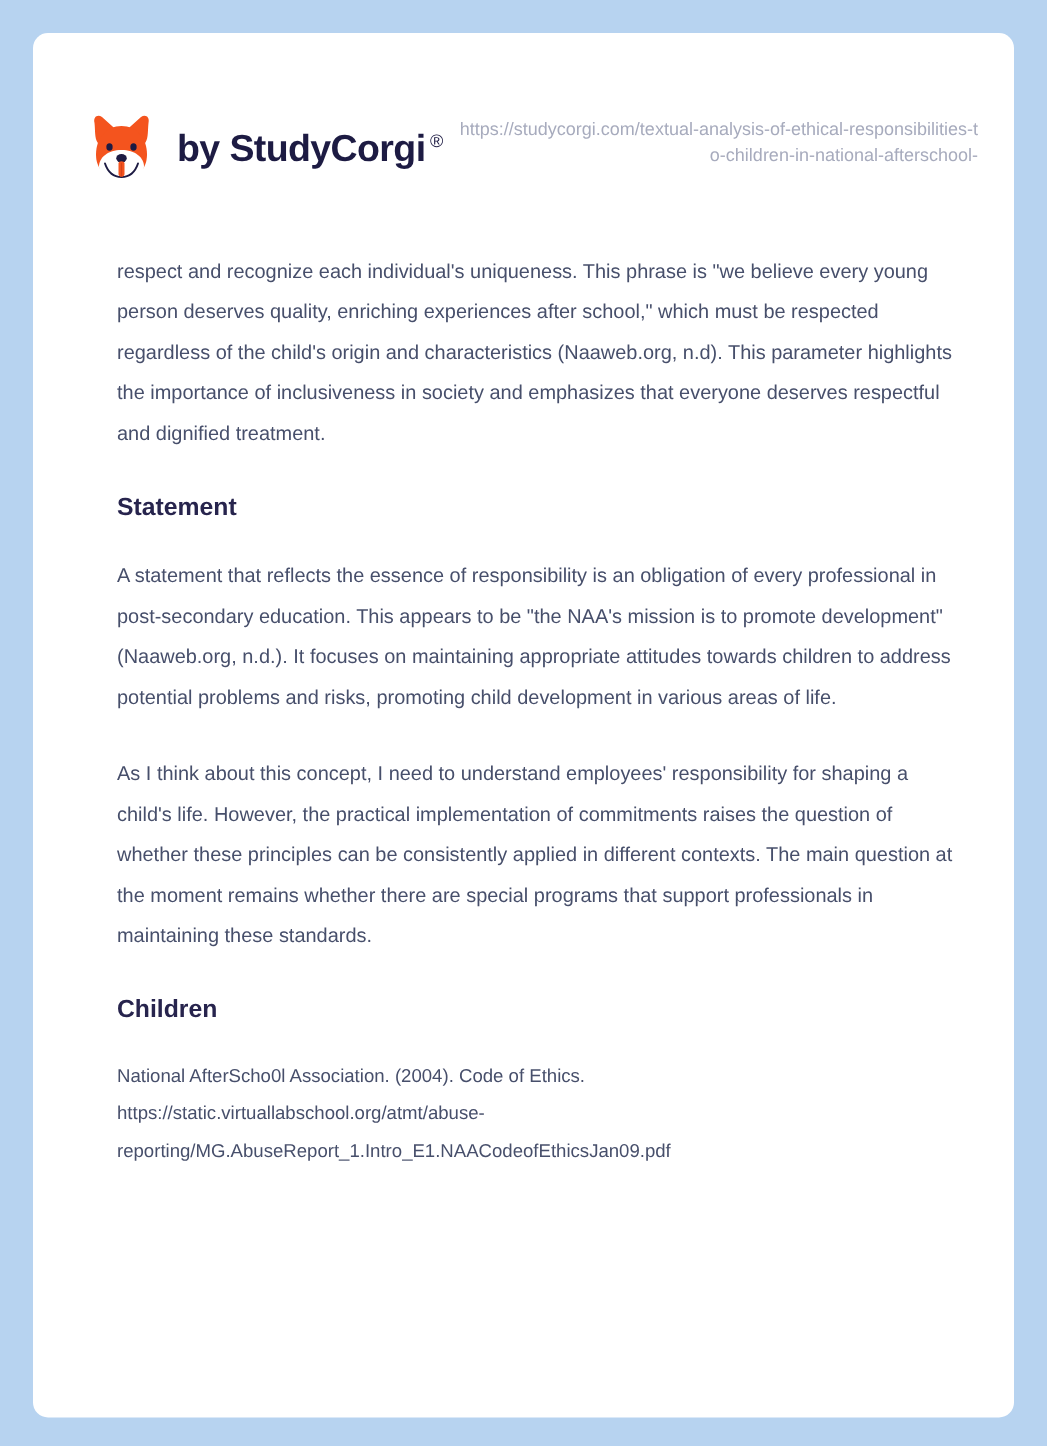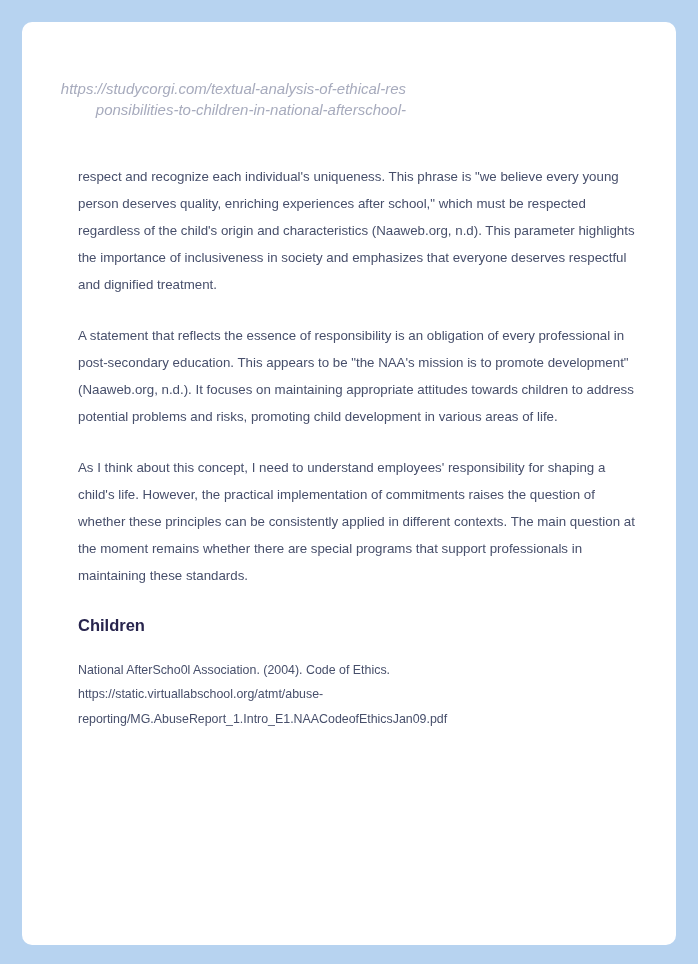--- a/index.html
+++ b/index.html
@@ -66,25 +66,24 @@
   }
   .header-title {
     color: #8e93a8;
     font-size: 11.2px;
     font-weight: bold;
     line-height: 1.35;
     margin: 0;
   }
   .header-url {
     color: #a7abbd;
-    font-size: 15px;
+    font-size: 12px;
     line-height: 1.4;
     margin: 6px 0 0 0;
     word-break: break-all;
-    font-style: italic;
   }
   .doc-body {
     padding: 0 38px 0 56px;
     margin-top: 44px;
   }
   .para {
     color: #474f6b;
     font-size: 13.3px;
     line-height: 2.03;
     margin: 0 0 24px 0;
@@ -107,31 +106,50 @@
   .ref-italic {
   }
 </style>
 </head>
 <body>
 
 <div class="page-card">
 
   <div class="doc-header">
 
+    <div class="brand">
+      <svg class="corgi-logo" viewBox="0 0 100 100">
+        <path d="M14 16 C12 8 18 4 24 8 L44 26 L30 52 L18 42 C14 36 15 24 14 16 Z" fill="#f4541e"></path>
+        <path d="M86 16 C88 8 82 4 76 8 L56 26 L70 52 L82 42 C86 36 85 24 86 16 Z" fill="#f4541e"></path>
+        <path d="M50 20 C70 20 84 36 84 58 C84 78 70 92 50 92 C30 92 16 78 16 58 C16 36 30 20 50 20 Z" fill="#f4541e"></path>
+        <path d="M50 52 C68 52 80 62 80 74 C80 86 68 94 50 94 C32 94 20 86 20 74 C20 62 32 52 50 52 Z" fill="#ffffff"></path>
+        <ellipse cx="34" cy="48" rx="4.2" ry="5" fill="#1d1b43"></ellipse>
+        <ellipse cx="66" cy="48" rx="4.2" ry="5" fill="#1d1b43"></ellipse>
+        <ellipse cx="50" cy="63" rx="7" ry="5.6" fill="#1d1b43"></ellipse>
+        <path d="M28 70 C32 82 40 88 50 88 C60 88 68 82 72 70" fill="none" stroke="#1d1b43" stroke-width="2.6" stroke-linecap="round"></path>
+        <path d="M46 70 C46 66 54 66 54 70 L54 84 C54 89 46 89 46 84 Z" fill="#f4541e"></path>
+        <path d="M50 70 L50 86" stroke="#d8431a" stroke-width="1.6" stroke-linecap="round"></path>
+      </svg>
+      <div class="brand-wordmark">
+        <span>by StudyCorgi</span>
+        <span class="brand-reg">®</span>
+      </div>
+    </div>
 
     <div class="header-meta">
       <div class="header-url">https://studycorgi.com/textual-analysis-of-ethical-responsibilities-to-children-in-national-afterschool-</div>
     </div>
 
   </div>
 
   <div class="doc-body">
 
     <p class="para">respect and recognize each individual's uniqueness. This phrase is "we believe every young person deserves quality, enriching experiences after school," which must be respected regardless of the child's origin and characteristics (Naaweb.org, n.d). This parameter highlights the importance of inclusiveness in society and emphasizes that everyone deserves respectful and dignified treatment.</p>
 
+    <h2 class="section-heading">Statement</h2>
 
     <p class="para">A statement that reflects the essence of responsibility is an obligation of every professional in post-secondary education. This appears to be "the NAA's mission is to promote development" (Naaweb.org, n.d.). It focuses on maintaining appropriate attitudes towards children to address potential problems and risks, promoting child development in various areas of life.</p>
 
     <p class="para">As I think about this concept, I need to understand employees' responsibility for shaping a child's life. However, the practical implementation of commitments raises the question of whether these principles can be consistently applied in different contexts. The main question at the moment remains whether there are special programs that support professionals in maintaining these standards.</p>
 
     <h2 class="section-heading">Children</h2>
 
     <p class="ref-entry"><span>National AfterScho0l Association. (2004).</span> <span class="ref-italic">Code of Ethics.</span> <span>https://static.virtuallabschool.org/atmt/abuse-reporting/MG.AbuseReport_1.Intro_E1.NAACodeofEthicsJan09.pdf</span></p>
 
   </div>

